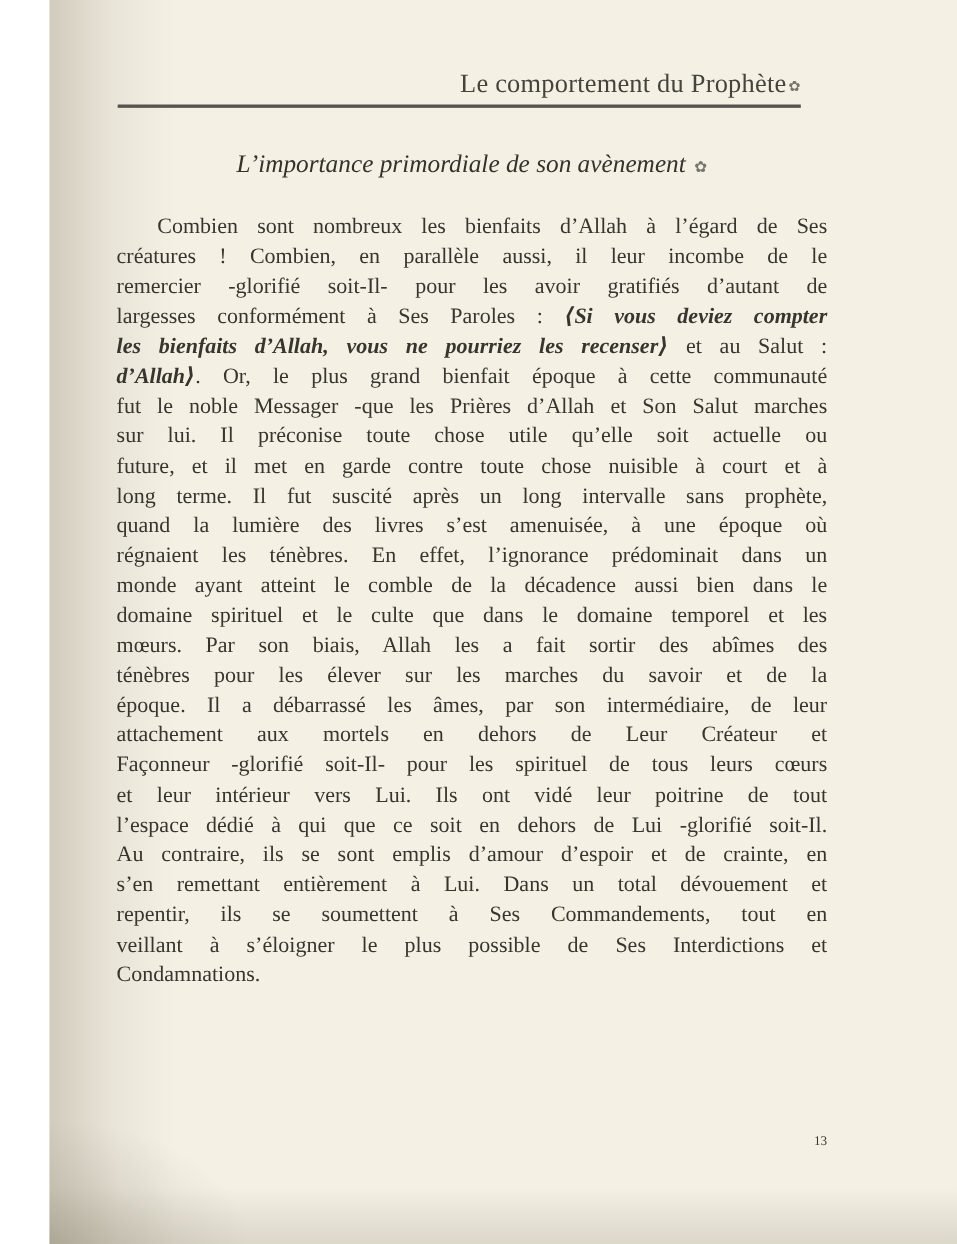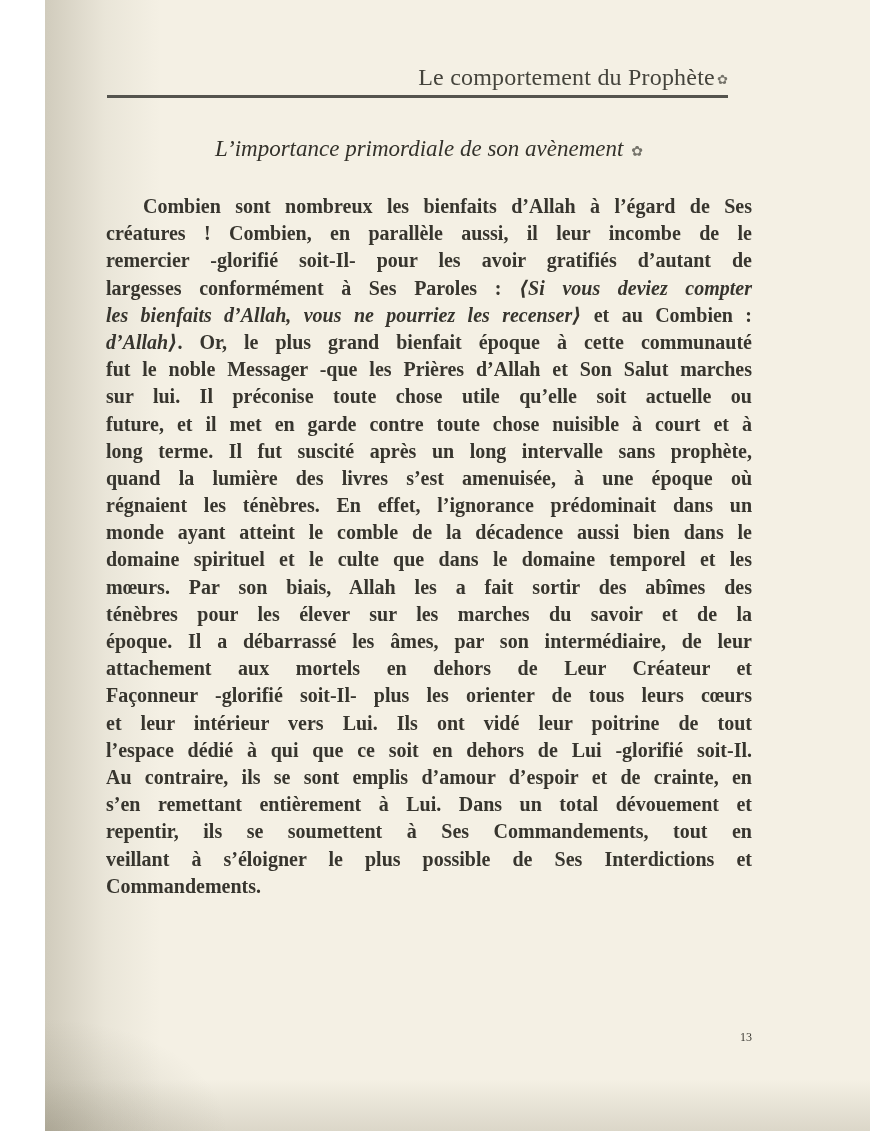--- a/index.html
+++ b/index.html
@@ -39,23 +39,23 @@
   .bodytext{
     position:absolute;left:61px;top:193px;width:646px;
     font-size:20px;color:#37352e;
   }
   .line{
     text-align:justify;text-align-last:justify;
     height:27.2px;line-height:27.2px;overflow:visible;white-space:nowrap;
   }
   .line.indent{text-indent:37px;}
   .line.last{text-align-last:left;}
-  .s-r{font-style:normal;font-weight:bold;}
+  .s-r{font-style:normal;font-weight:normal;}
   .s-bi{font-style:italic;font-weight:bold;}
-  .s-b{font-weight:bold;}
+  .s-b{font-weight:normal;}
   .pagenum{
     position:absolute;left:61px;top:1030px;width:646px;
     text-align:right;font-size:12px;color:#3c3a33;
   }
 </style>
 </head>
 <body>
 
 <div class="page">
 
@@ -63,39 +63,39 @@
 
   <div class="rule"></div>
 
   <div class="sectitle"><span>L’importance primordiale de son avènement</span> <span class="seal">✿</span></div>
 
   <div class="bodytext">
       <div class="line indent"><span class="s-r">Combien sont nombreux les bienfaits d’Allah à l’égard de Ses</span></div>
       <div class="line"><span class="s-r">créatures ! Combien, en parallèle aussi, il leur incombe de le</span></div>
       <div class="line"><span class="s-r">remercier -glorifié soit-Il- pour les avoir gratifiés d’autant de</span></div>
       <div class="line"><span class="s-r">largesses conformément à Ses Paroles : </span><span class="s-bi">⟨Si vous deviez compter</span></div>
-      <div class="line"><span class="s-bi">les bienfaits d’Allah, vous ne pourriez les recenser⟩</span><span class="s-r"> et au Combien :</span></div>
+      <div class="line"><span class="s-bi">les bienfaits d’Allah, vous ne pourriez les recenser⟩</span><span class="s-r"> et au Salut :</span></div>
       <div class="line"><span class="s-bi">d’Allah⟩</span><span class="s-r">. Or, le plus grand bienfait époque à cette communauté</span></div>
       <div class="line"><span class="s-r">fut le noble Messager -que les Prières d’Allah et Son Salut marches</span></div>
       <div class="line"><span class="s-r">sur lui. Il préconise toute chose utile qu’elle soit actuelle ou</span></div>
       <div class="line"><span class="s-r">future, et il met en garde contre toute chose nuisible à court et à</span></div>
       <div class="line"><span class="s-r">long terme. Il fut suscité après un long intervalle sans prophète,</span></div>
       <div class="line"><span class="s-r">quand la lumière des livres s’est amenuisée, à une époque où</span></div>
       <div class="line"><span class="s-r">régnaient les ténèbres. En effet, l’ignorance prédominait dans un</span></div>
       <div class="line"><span class="s-r">monde ayant atteint le comble de la décadence aussi bien dans le</span></div>
       <div class="line"><span class="s-r">domaine spirituel et le culte que dans le domaine temporel et les</span></div>
       <div class="line"><span class="s-r">mœurs. Par son biais, </span><span class="s-b">Allah les a fait sortir des abîmes des</span></div>
       <div class="line"><span class="s-b">ténèbres pour les élever sur les marches du savoir et de la</span></div>
       <div class="line"><span class="s-b">époque</span><span class="s-r">. Il a débarrassé les âmes, par son intermédiaire, de leur</span></div>
       <div class="line"><span class="s-r">attachement aux mortels en dehors de Leur Créateur et</span></div>
-      <div class="line"><span class="s-r">Façonneur -glorifié soit-Il- plus les orienter de tous leurs cœurs</span></div>
+      <div class="line"><span class="s-r">Façonneur -glorifié soit-Il- pour les spirituel de tous leurs cœurs</span></div>
       <div class="line"><span class="s-r">et leur intérieur vers Lui. Ils ont vidé leur poitrine de tout</span></div>
       <div class="line"><span class="s-r">l’espace dédié à qui que ce soit en dehors de Lui -glorifié soit-Il.</span></div>
       <div class="line"><span class="s-r">Au contraire, ils se sont emplis d’amour d’espoir et de crainte, en</span></div>
       <div class="line"><span class="s-r">s’en remettant entièrement à Lui. Dans un total dévouement et</span></div>
       <div class="line"><span class="s-r">repentir, ils se soumettent à Ses Commandements, tout en</span></div>
       <div class="line"><span class="s-r">veillant à s’éloigner le plus possible de Ses Interdictions et</span></div>
-      <div class="line last"><span class="s-r">Commandements.</span></div>
+      <div class="line last"><span class="s-r">Condamnations.</span></div>
     </div>
 
   <div class="pagenum">13</div>
 
 </div>
 
 </body></html>

